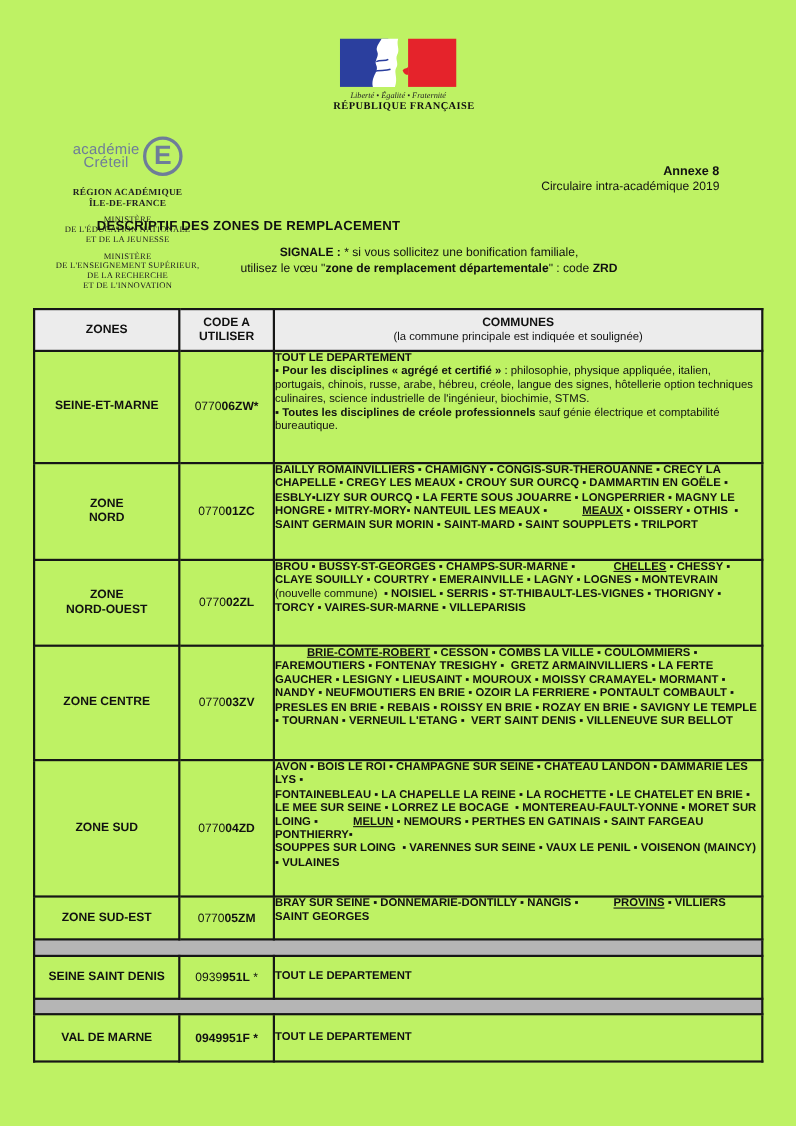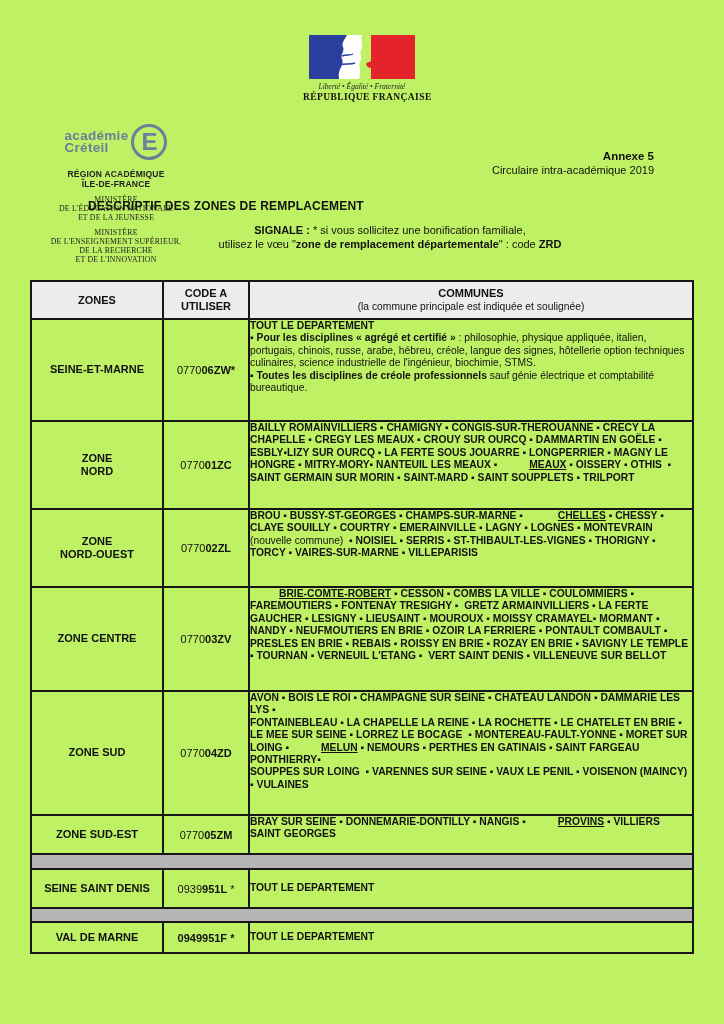--- a/index.html
+++ b/index.html
@@ -9,24 +9,24 @@
     margin:0 auto;
   }
   
   .marianne{position:absolute;left:303px;top:35px;width:118px;text-align:center;}
   .marianne .flag{width:106px;height:44px;margin:0 auto;display:block;}
   .marianne .motto{font-family:"Liberation Serif",serif;font-style:italic;font-size:7.5px;color:#222;margin-top:3px;white-space:nowrap;}
   .marianne .republic{font-family:"Liberation Serif",serif;font-weight:bold;font-size:9.5px;letter-spacing:0.4px;color:#111;margin-top:1px;white-space:nowrap;}
   
   .acad-block{position:absolute;left:26px;top:124px;width:180px;text-align:center;}
   .acad-logo{display:flex;justify-content:center;align-items:center;gap:3px;}
-  .acad-text{text-align:left;font-weight:bold;font-size:13.5px;line-height:12.5px;color:#6e7d99;letter-spacing:0.3px;white-space:pre-line;}
+  .acad-text{text-align:center;font-weight:normal;font-size:13.5px;line-height:12.5px;color:#6e7d99;letter-spacing:0.3px;white-space:pre-line;}
   .acad-e{width:30px;height:30px;border:3.5px solid #6e7d99;border-radius:50%;display:flex;align-items:center;justify-content:center;
           font-weight:bold;font-size:24px;color:#6e7d99;font-family:"Liberation Sans",sans-serif;}
-  .region{margin-top:9px;font-family:Liberation Sans, sans-serif;font-weight:bold;font-size:8.5px;line-height:10px;color:#222;white-space:pre-line;letter-spacing:0.2px;}
+  .region{margin-top:9px;font-family:Liberation Serif, serif;font-weight:bold;font-size:8.5px;line-height:10px;color:#222;white-space:pre-line;letter-spacing:0.2px;}
   .ministry{margin-top:6px;font-family:"Liberation Serif",serif;font-size:7.8px;line-height:9px;color:#222;white-space:pre-line;letter-spacing:0.2px;}
   
   .annexe-block{position:absolute;right:70px;top:149px;text-align:right;}
   .annexe{font-weight:bold;font-size:11.5px;line-height:14px;}
   .circulaire{font-size:11px;line-height:14px;}
   
   .title-block{position:absolute;left:88px;top:196px;width:580px;text-align:left;}
   .doc-title{font-weight:bold;font-size:12px;letter-spacing:0.2px;}
   .signal-block{position:absolute;left:80px;top:224px;width:620px;text-align:center;font-size:11px;line-height:13.5px;}
   
@@ -70,21 +70,21 @@
     <div class="ministry">MINISTÈRE
 DE L'ÉDUCATION NATIONALE
 ET DE LA JEUNESSE</div>
     <div class="ministry">MINISTÈRE
 DE L'ENSEIGNEMENT SUPÉRIEUR,
 DE LA RECHERCHE
 ET DE L'INNOVATION</div>
   </div>
 
   <div class="annexe-block">
-    <div class="annexe">Annexe 5</div>
+    <div class="annexe">Annexe 8</div>
     <div class="circulaire">Circulaire intra-académique 2019</div>
   </div>
 
   <div class="title-block">
     <span class="doc-title">DESCRIPTIF DES ZONES DE REMPLACEMENT</span>
   </div>
 
   <div class="signal-block">
     <div class="rich"><span style="font-weight: bold;">SIGNALE :</span><span> * si vous sollicitez une bonification familiale,</span></div>
     <div class="rich"><span>utilisez le vœu "</span><span style="font-weight: bold;">zone de remplacement départementale</span><span>" : code </span><span style="font-weight: bold;">ZRD</span></div>
@@ -146,21 +146,21 @@
           <td colspan="3"></td>
         </tr>
     <tr style="height:39px;border-radius:12px;">
       <td class="zone-cell">SEINE SAINT DENIS</td>
       <td class="code-cell rich"><span>0939</span><span style="font-weight: bold;">951L</span><span> *</span></td>
       <td class="communes-cell communes-mid rich"><span style="font-weight: bold;">TOUT LE DEPARTEMENT</span></td>
     </tr>
     <tr class="sep" style="height:14px;">
           <td colspan="3"></td>
         </tr>
-    <tr style="height:31px;">
+    <tr style="height:43px;">
       <td class="zone-cell">VAL DE MARNE</td>
       <td class="code-cell rich"><span style="font-weight: bold;">0949951F *</span></td>
       <td class="communes-cell communes-mid rich"><span style="font-weight: bold;">TOUT LE DEPARTEMENT</span></td>
     </tr>
   </tbody>
     </table>
 
 </div>
 
 </body></html>

